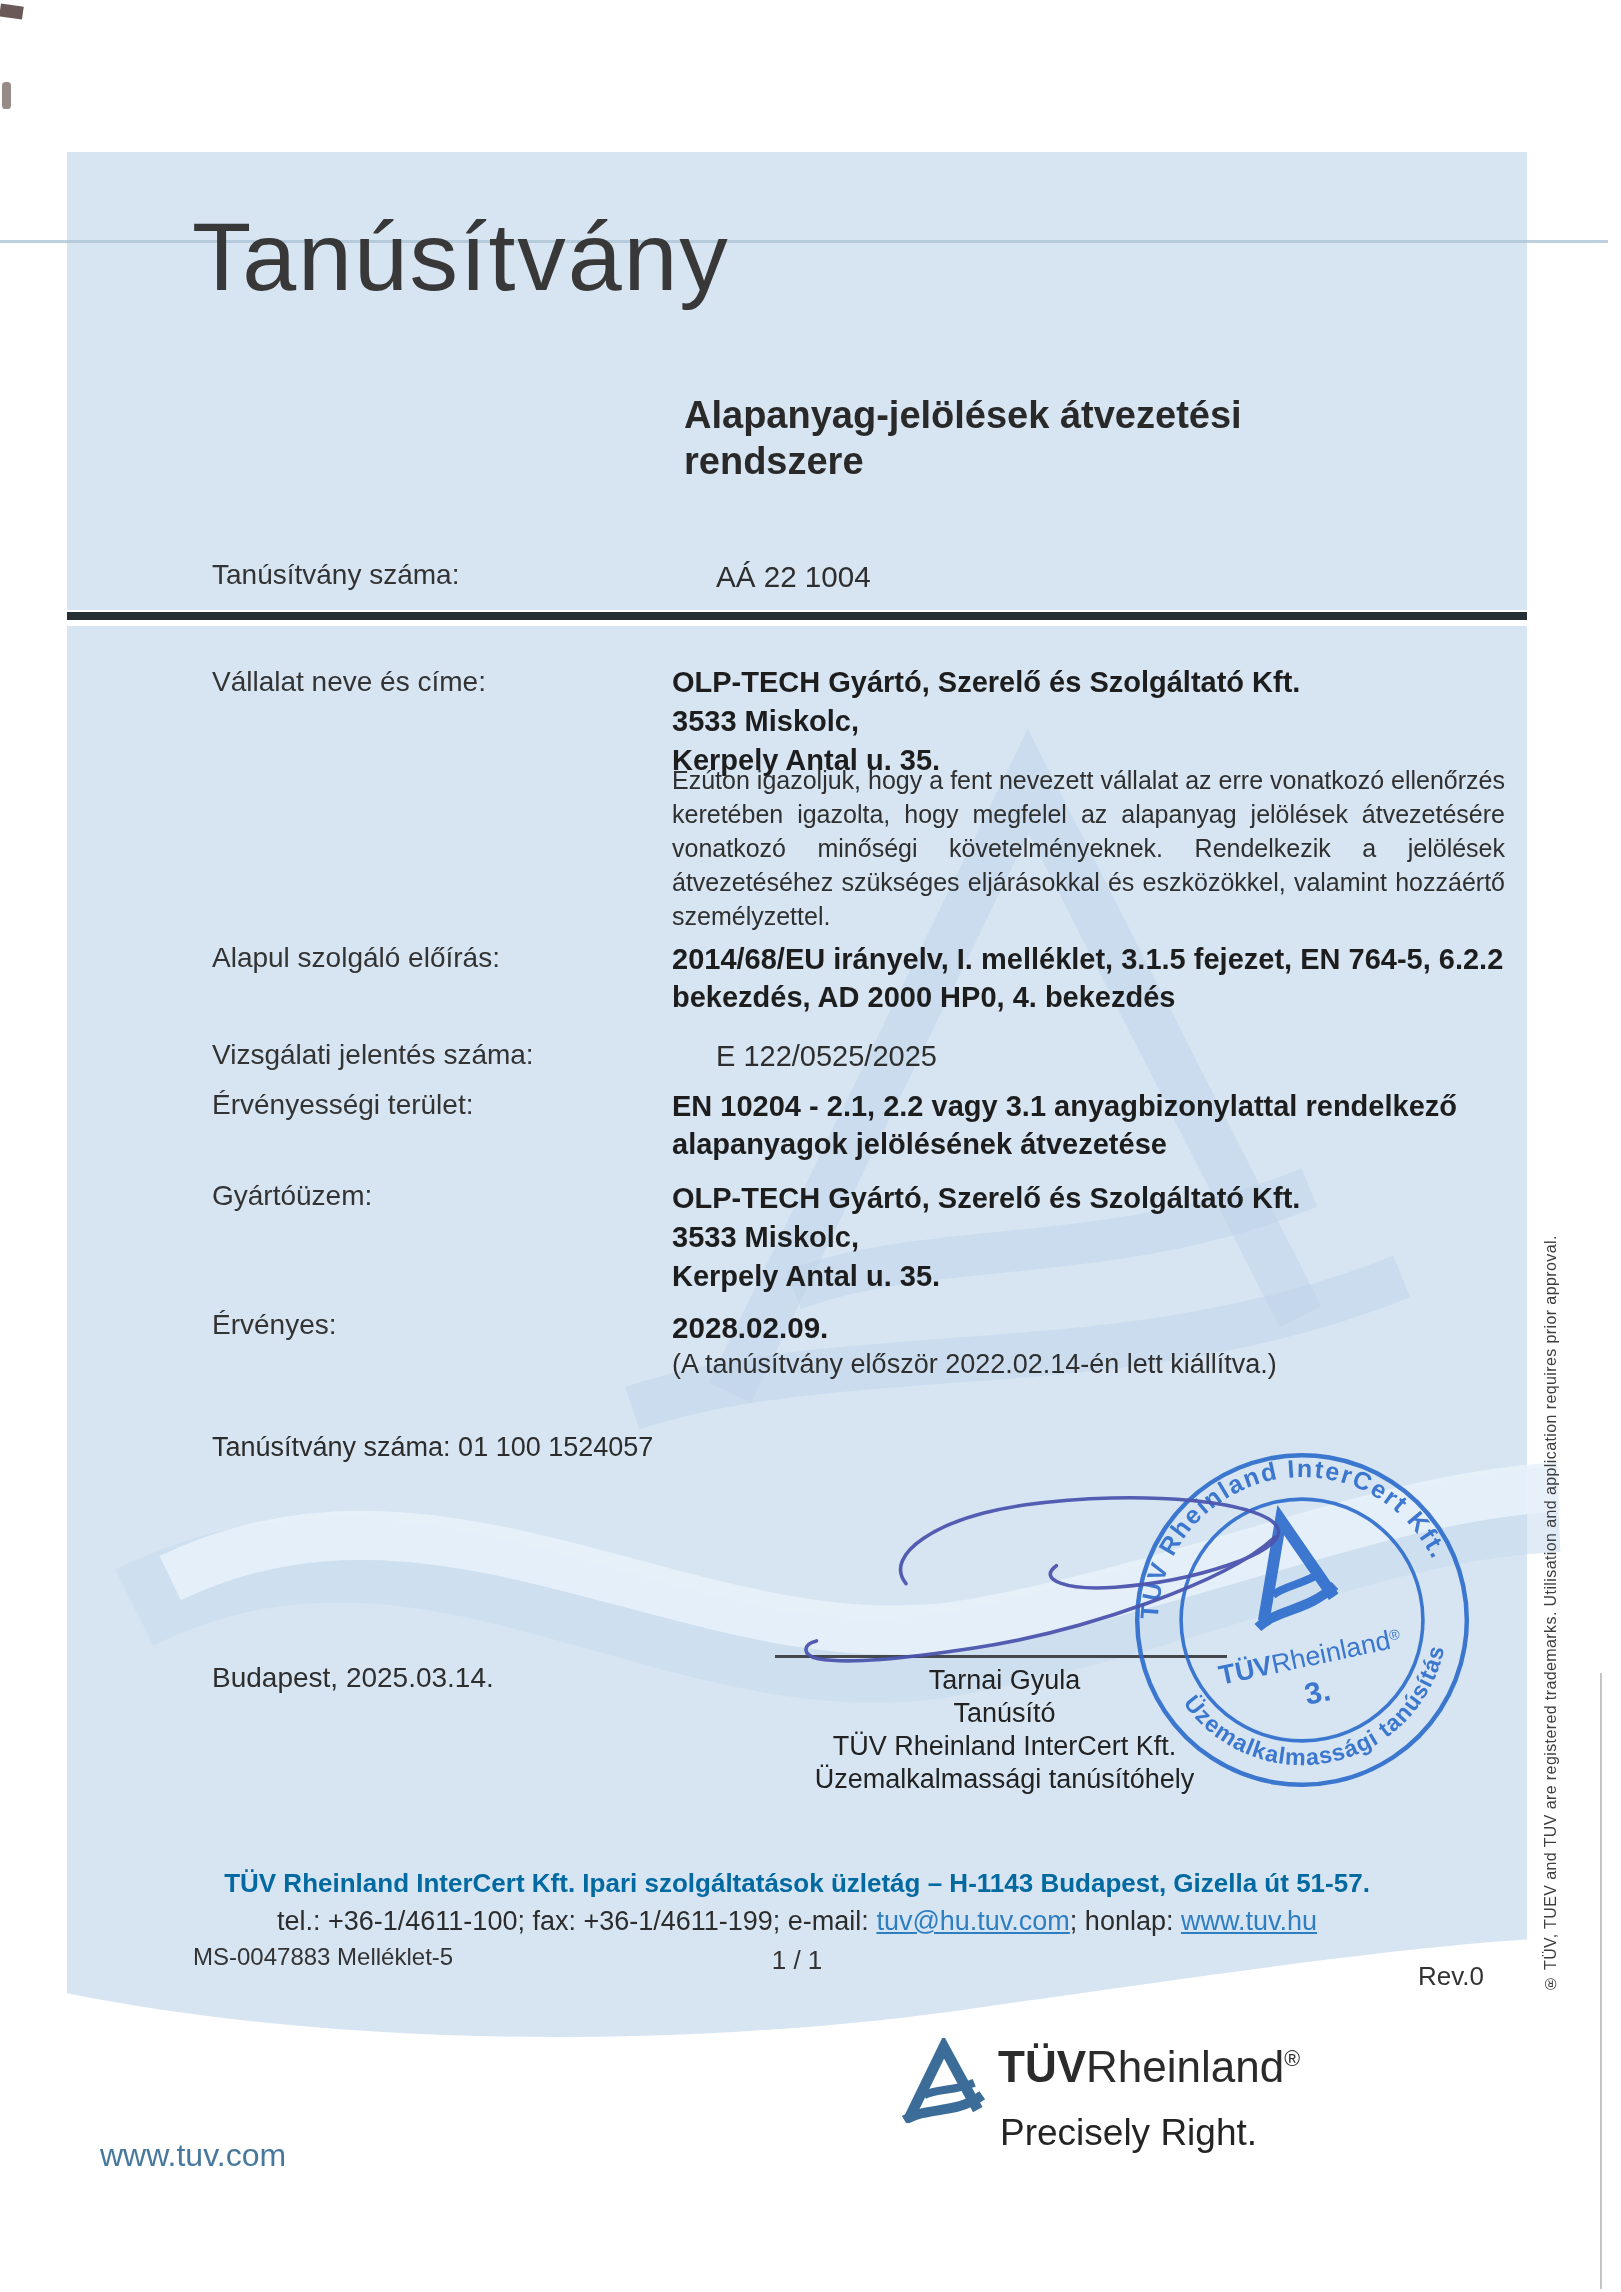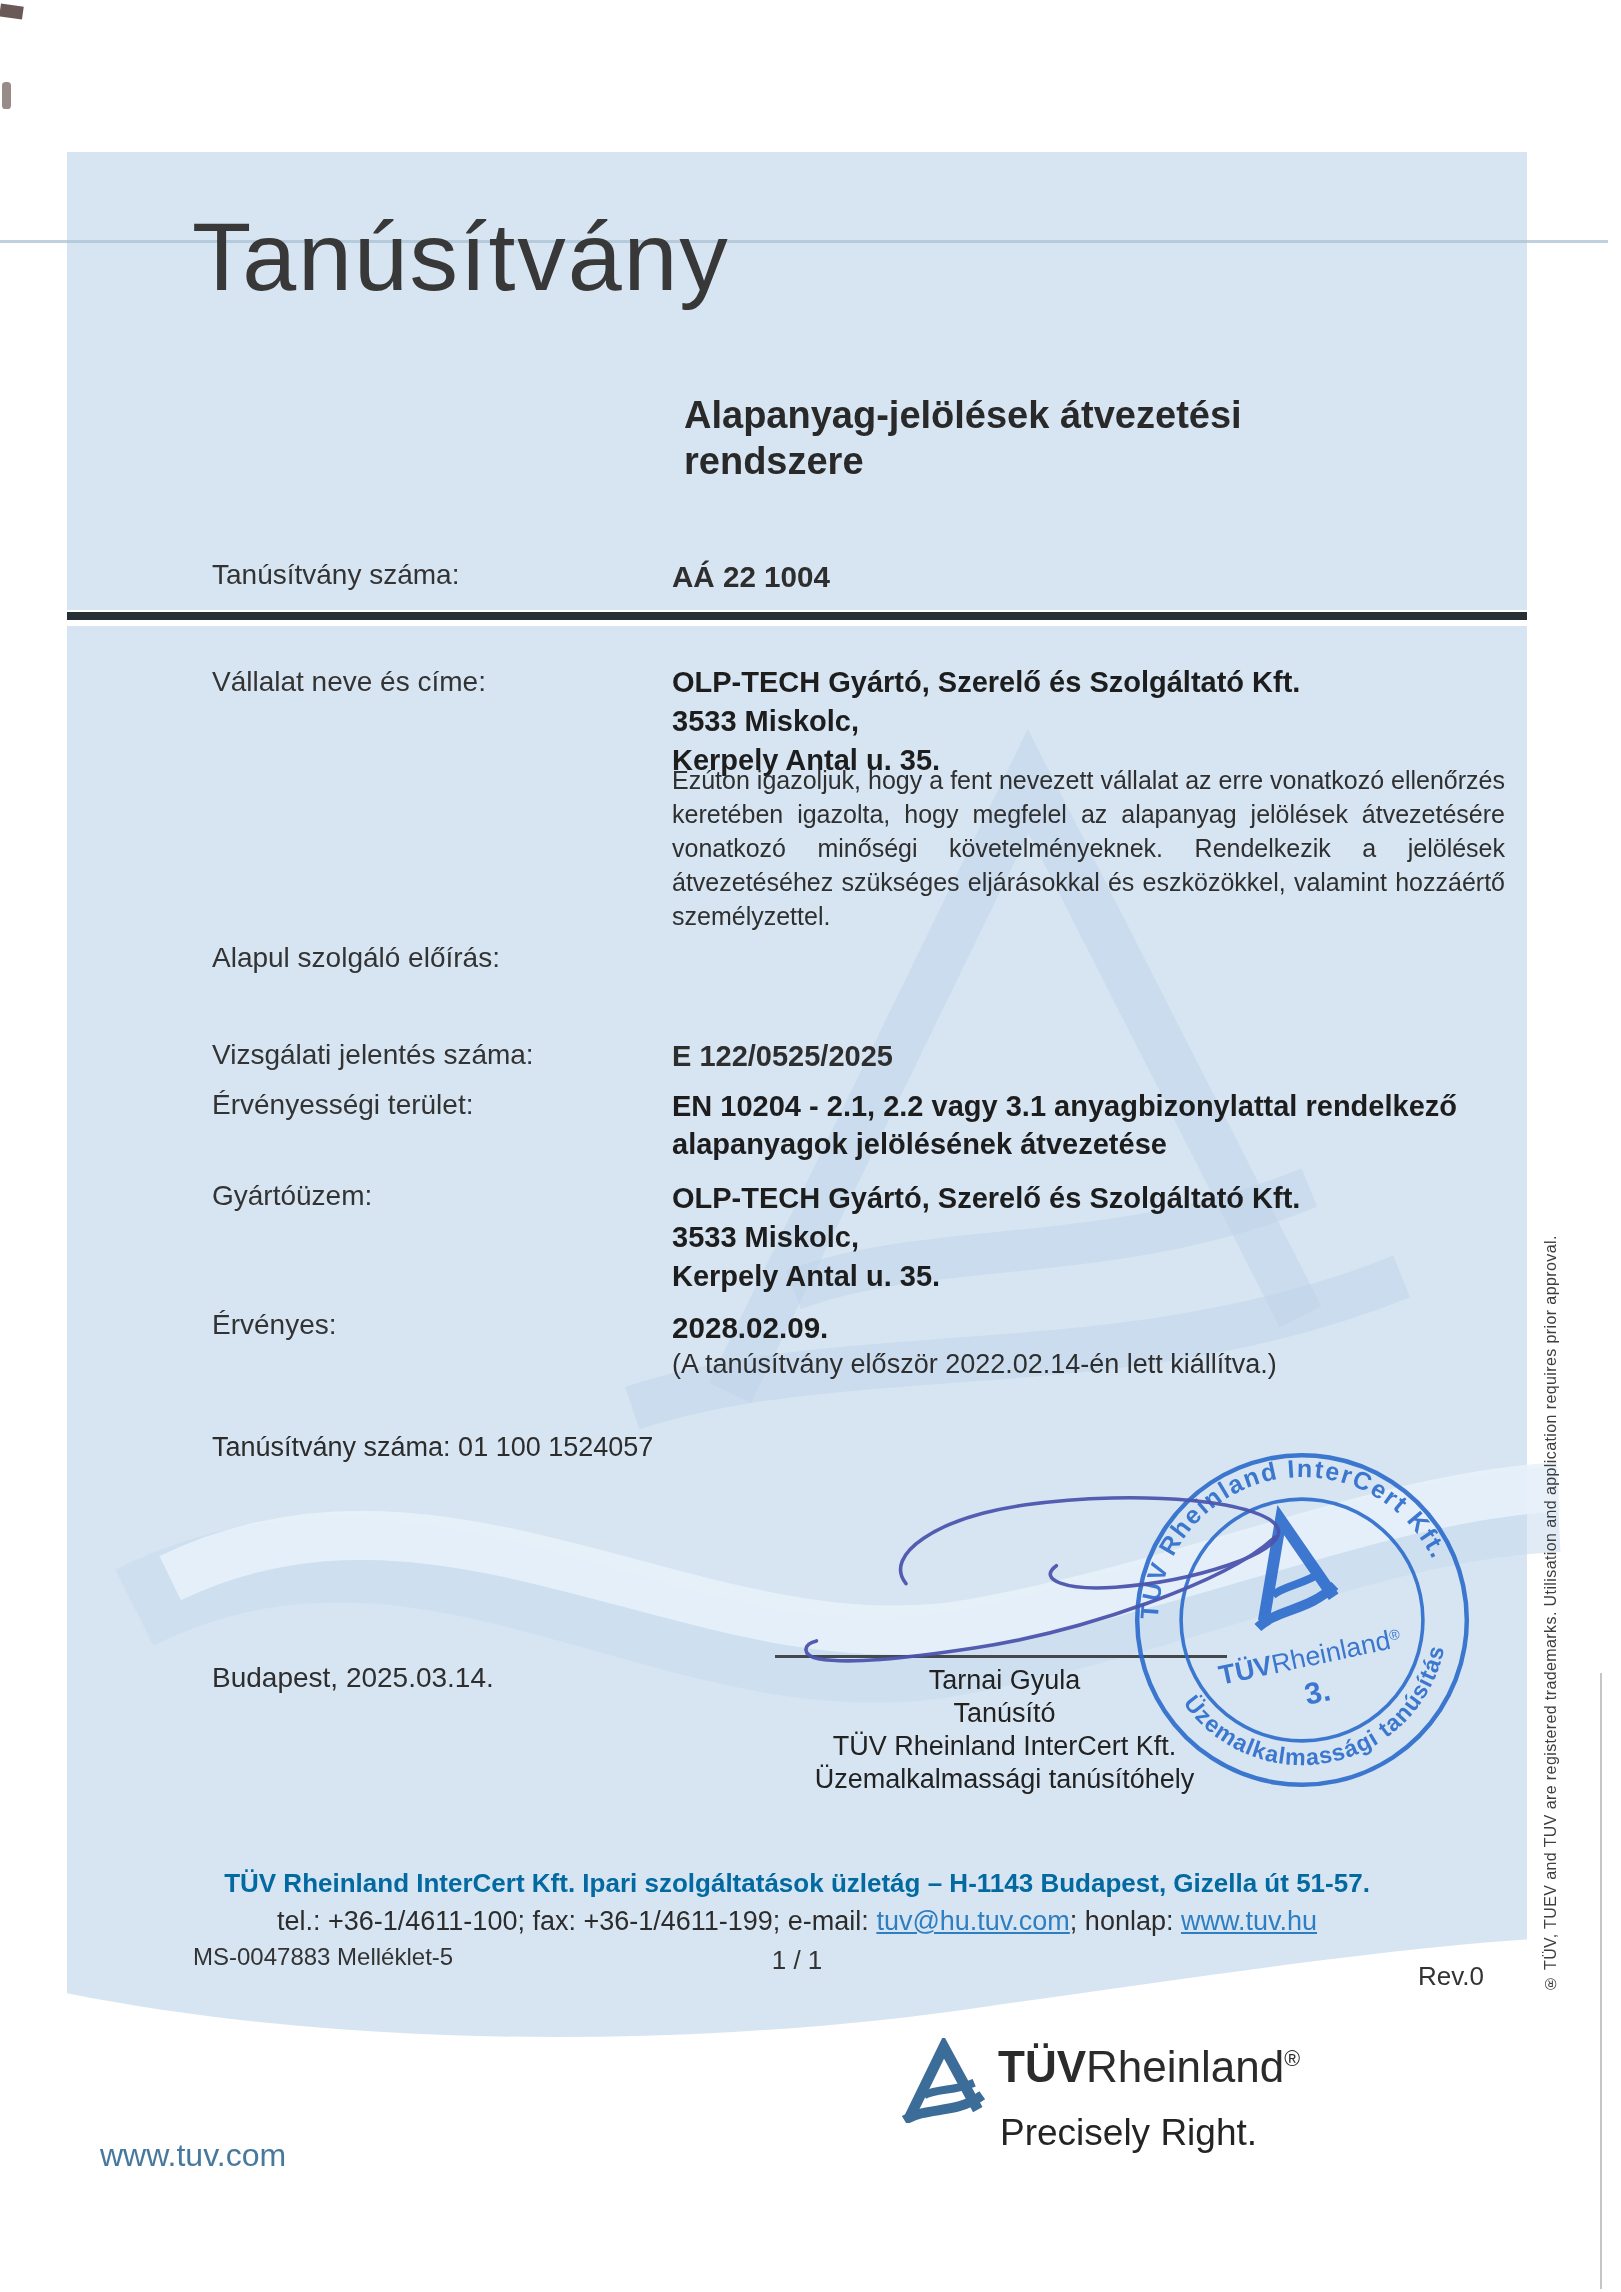--- a/index.html
+++ b/index.html
@@ -15,21 +15,21 @@
     background:#262e36; z-index:1; }
   .title-line { position:absolute; left:0; top:240px; width:1608px; height:2.7px;
     background:#a9c0d3; opacity:.75; z-index:1; }
   .cert-title { position:absolute; left:192px; top:201px; font-size:97px; color:#383838;
     letter-spacing:1.8px; z-index:3; }
   .cert-subtitle { position:absolute; left:672px; top:392px; width:663px; font-size:38px;
     font-weight:bold; line-height:1.22; color:#292929; z-index:3;margin-left:12px; }
   .lbl { position:absolute; left:212px; font-size:28px; color:#333; z-index:3; }
   .val { position:absolute; left:672px; width:842px; font-size:29px; font-weight:bold;
     line-height:39px; color:#1d1d1d; z-index:3; }
-  .val-reg { font-weight:bold; color:#2e2e2e; }
+  .val-reg { font-weight:normal; color:#2e2e2e;margin-left:44px; }
   .statement { position:absolute; left:672px; top:763px; width:833px; font-size:25px;
     line-height:34px; text-align:justify; color:#2f2f2f; z-index:3; }
   .note { position:absolute; left:672px; top:1349px; font-size:27px; color:#2e2e2e; z-index:3; }
   .iso-block { position:absolute; left:212px; top:1428px; width:1281px; font-size:27px;
     line-height:39px; color:#2c2c2c; z-index:3; }
   .sig-rule { position:absolute; left:775px; top:1655px; width:452px; height:2.7px;
     background:#45484c; z-index:4; }
   .place-date { position:absolute; left:212px; top:1662px; font-size:28px; z-index:3; }
   .sig-block { position:absolute; left:759px; top:1664px; width:491px; text-align:center;
     font-size:27px; line-height:33px; color:#222; z-index:3; }
@@ -97,20 +97,21 @@
   <div class="lbl" style="top:666px;">Vállalat neve és címe:</div>
   <div class="val" style="top:663px;">
     <div>OLP-TECH Gyártó, Szerelő és Szolgáltató Kft.</div>
     <div>3533 Miskolc,</div>
     <div>Kerpely Antal u. 35.</div>
   </div>
 
   <div class="statement">Ezúton igazoljuk, hogy a fent nevezett vállalat az erre vonatkozó ellenőrzés keretében igazolta, hogy megfelel az alapanyag jelölések átvezetésére vonatkozó minőségi követelményeknek. Rendelkezik a jelölések átvezetéséhez szükséges eljárásokkal és eszközökkel, valamint hozzáértő személyzettel.</div>
 
   <div class="lbl" style="top:942px;">Alapul szolgáló előírás:</div>
+  <div class="val" style="top:940px;line-height:38px;">2014/68/EU irányelv, I. melléklet, 3.1.5 fejezet, EN 764-5, 6.2.2 bekezdés, AD 2000 HP0, 4. bekezdés</div>
 
   <div class="lbl" style="top:1039px;">Vizsgálati jelentés száma:</div>
   <div class="val val-reg" style="top:1037px;">E 122/0525/2025</div>
 
   <div class="lbl" style="top:1089px;">Érvényességi terület:</div>
   <div class="val" style="top:1087px;line-height:38px;">EN 10204 - 2.1, 2.2 vagy 3.1 anyagbizonylattal rendelkező alapanyagok jelölésének átvezetése</div>
 
   <div class="lbl" style="top:1180px;">Gyártóüzem:</div>
   <div class="val" style="top:1179px;">
     <div>OLP-TECH Gyártó, Szerelő és Szolgáltató Kft.</div>

